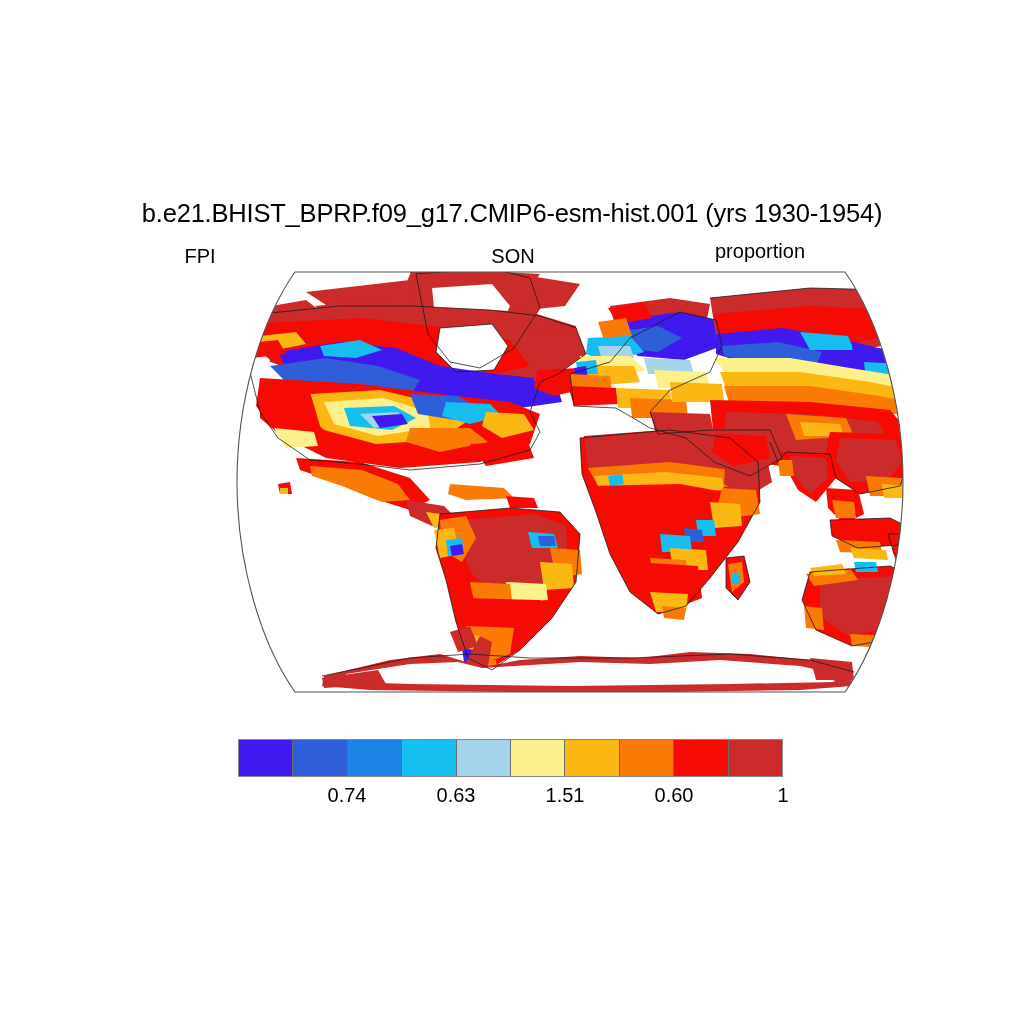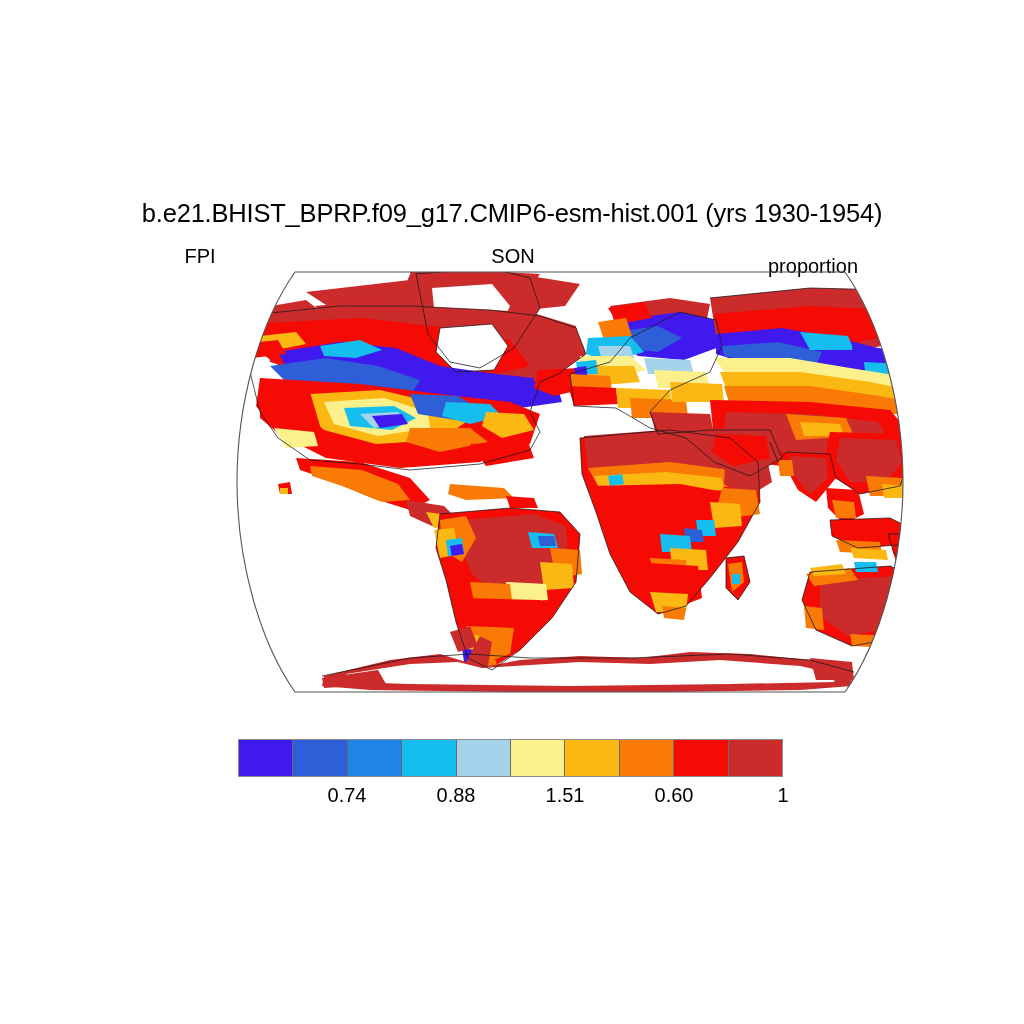--- a/index.html
+++ b/index.html
@@ -7,21 +7,21 @@
        font-family:"Liberation Sans","DejaVu Sans",sans-serif;color:#000;}
 
   #figure{position:absolute;left:0;top:0;width:1024px;height:1024px;}
 
   #main-title{position:absolute;left:0;top:190px;width:1024px;text-align:center;
               font-size:25.5px;line-height:30px;white-space:nowrap;letter-spacing:-0.2px;margin-top:8px;}
 
   .hdr{position:absolute;font-size:20px;line-height:22px;white-space:nowrap;}
   #hdr-fpi{left:0;top:245px;width:400px;text-align:center;}
   #hdr-son{left:313px;top:245px;width:400px;text-align:center;}
-  #hdr-units{left:613px;top:240px;width:400px;text-align:center;margin-top:15px;}
+  #hdr-units{left:560px;top:240px;width:400px;text-align:center;}
 
   #map-area{position:absolute;left:110px;top:262px;width:816px;height:440px;}
   #map-svg{position:absolute;left:0;top:0;}
 
   #colorbar{position:absolute;left:238px;top:739px;width:545px;height:38px;
             display:flex;border:1px solid #8a8a8a;box-sizing:border-box;}
   #colorbar .swatch{flex:1 1 0;height:100%;border-right:1px solid #6b6b6b;box-sizing:border-box;}
   #colorbar .swatch:last-child{border-right:none;}
 
   #cb-ticks{position:absolute;left:238px;top:783px;width:545px;height:26px;}
@@ -306,19 +306,19 @@
     <div class="swatch" style="background:#a6d3ec"></div>
     <div class="swatch" style="background:#fcf08c"></div>
     <div class="swatch" style="background:#fbb813"></div>
     <div class="swatch" style="background:#f97b06"></div>
     <div class="swatch" style="background:#f50a04"></div>
     <div class="swatch" style="background:#cc2b2b"></div>
   </div>
 
   <div id="cb-ticks">
     <span class="tick" style="left:20%">0.74</span>
-    <span class="tick" style="left:40%">0.88</span>
+    <span class="tick" style="left:40%">0.63</span>
     <span class="tick" style="left:60%">1.51</span>
     <span class="tick" style="left:80%">0.60</span>
     <span class="tick" style="left:100%">1</span>
   </div>
 
 </div>
 
 </body></html>

